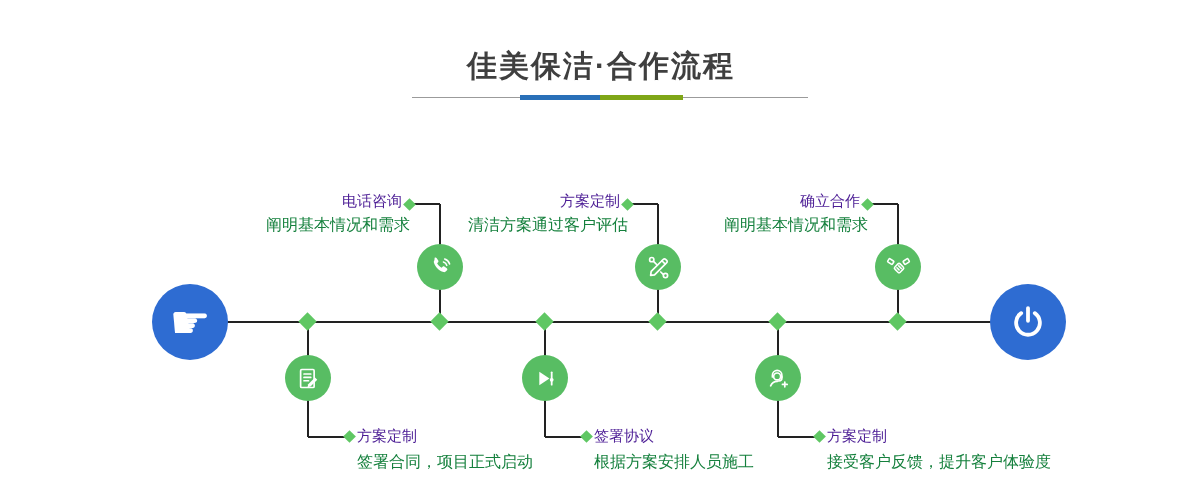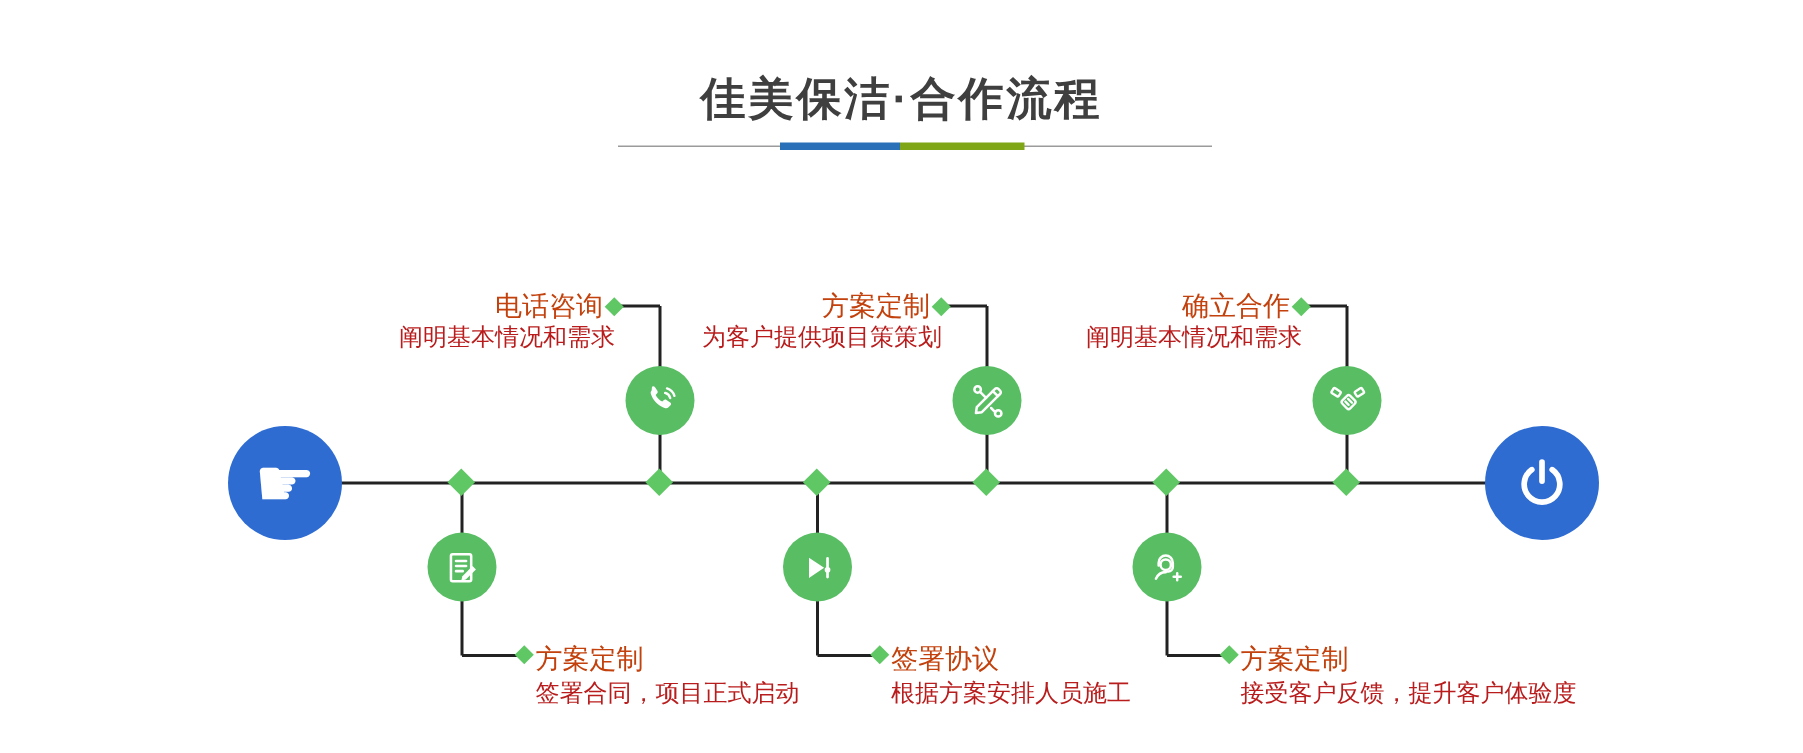--- a/index.html
+++ b/index.html
@@ -44,22 +44,22 @@
     position:absolute;width:13px;height:13px;background:#5fc763;transform:rotate(45deg);
     left:calc(var(--jx) - 7px);top:315px;z-index:2;
   }
   .node{
     position:absolute;width:46px;height:46px;border-radius:50%;background:#58bd63;
     left:calc(var(--jx) - 23px);display:flex;align-items:center;justify-content:center;z-index:3;
   }
   .step.top .node{top:244px;}
   .step.bottom .node{top:355px;}
   .node svg{width:27px;height:27px;display:block;}
-  .step-title{position:absolute;font-size:18px;color:#c2410c;white-space:nowrap;z-index:2;}
-  .step-desc{position:absolute;font-size:16px;color:#b91c1c;white-space:nowrap;z-index:2;font-family:Liberation Serif, serif;}
+  .step-title{position:absolute;font-size:15px;color:#4c1d95;white-space:nowrap;z-index:2;}
+  .step-desc{position:absolute;font-size:16px;color:#15803d;white-space:nowrap;z-index:2;font-family:Liberation Serif, serif;}
   .step.top .step-title{top:192px;right:calc(100% - var(--jx) + 38px);}
   .step.top .step-desc{top:215px;right:calc(100% - var(--jx) + 30px);}
   .step.bottom .step-title{top:427px;left:calc(var(--jx) + 49px);}
   .step.bottom .step-desc{top:452px;left:calc(var(--jx) + 49px);text-align:right;}
 </style>
 </head>
 <body>
 
 <div class="canvas">
 
@@ -108,21 +108,21 @@
         <g stroke="#ffffff" fill="none" stroke-width="1.5" stroke-linejoin="round" stroke-linecap="round">
           <path d="M8.5 18.5 L5 19 l.5-3.5 L15 6 l3 3 z"></path>
           <path d="M15 6 l1.3-1.3 a1.4 1.4 0 0 1 2 0 l1 1 a1.4 1.4 0 0 1 0 2 L18 9"></path>
           <path d="M7.6 6.6 l3.4 3.4 M14 16 l2.4 2.4"></path>
           <circle cx="6" cy="5" r="1.9"></circle>
           <circle cx="18.2" cy="19.2" r="1.9"></circle>
         </g>
       </svg>
     </div>
     <div class="step-title">方案定制</div>
-    <div class="step-desc">为客户提供项目策策划</div>
+    <div class="step-desc">清洁方案通过客户评估</div>
   </div>
 
   <div class="step top" style="--jx:898px">
     <div class="vline"></div>
     <div class="hline"></div>
     <div class="label-diamond"></div>
     <div class="junction-diamond"></div>
     <div class="node">
       <svg viewBox="0 0 24 24">
         <g stroke="#ffffff" fill="none" stroke-width="1.4" stroke-linejoin="round" stroke-linecap="round">

